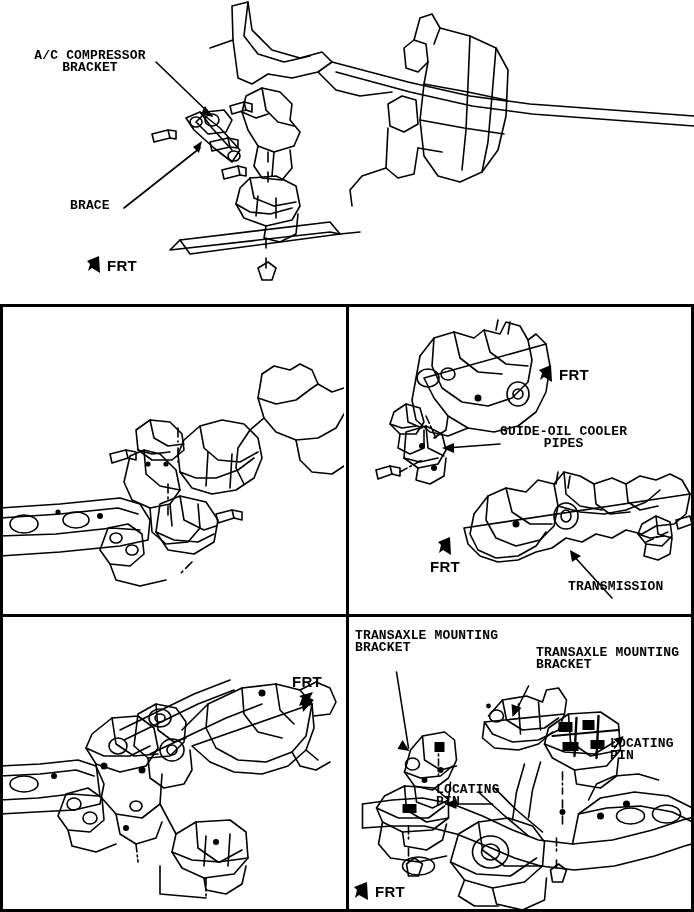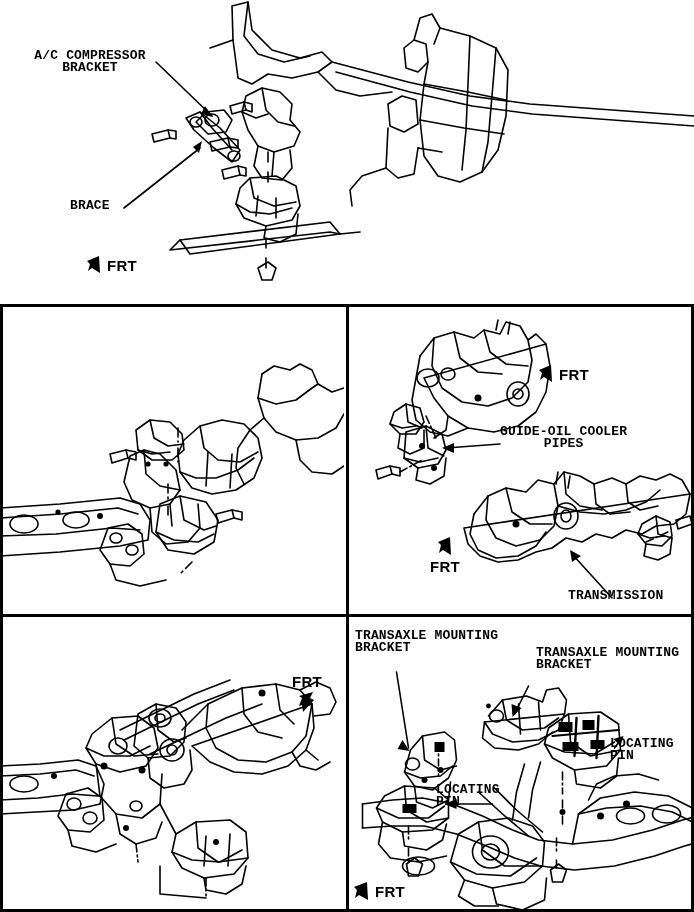--- a/index.html
+++ b/index.html
@@ -262,21 +262,21 @@
         <path d="M104 135 L92 140 L104 145 Z" fill="#000" stroke="none"></path>
 
         <path d="M262 290 L222 246"></path>
         <path d="M222 254 L220 242 L231 248 Z" fill="#000" stroke="none"></path>
       </svg>
     </div>
 
     <div class="label" style="left:150px;top:118px;text-align:center;">GUIDE-OIL COOLER
 PIPES</div>
 
-    <div class="label" style="left:218px;top:282px;">TRANSMISSION</div>
+    <div class="label" style="left:218px;top:273px;">TRANSMISSION</div>
 
     <div class="frt" style="left:188px;top:56px;">
       <svg class="frt-arrow" width="16" height="20" viewBox="0 0 16 20" xmlns="http://www.w3.org/2000/svg">
         <path d="M13 1 L14 18 L6 13 L2 16 L4 9 L1 6 Z" fill="#000"></path>
       </svg>
       <span class="frt-text">FRT</span>
     </div>
 
     <div class="frt stack" style="left:80px;top:228px;">
       <svg class="frt-arrow" width="16" height="21" viewBox="0 0 16 21" xmlns="http://www.w3.org/2000/svg">

